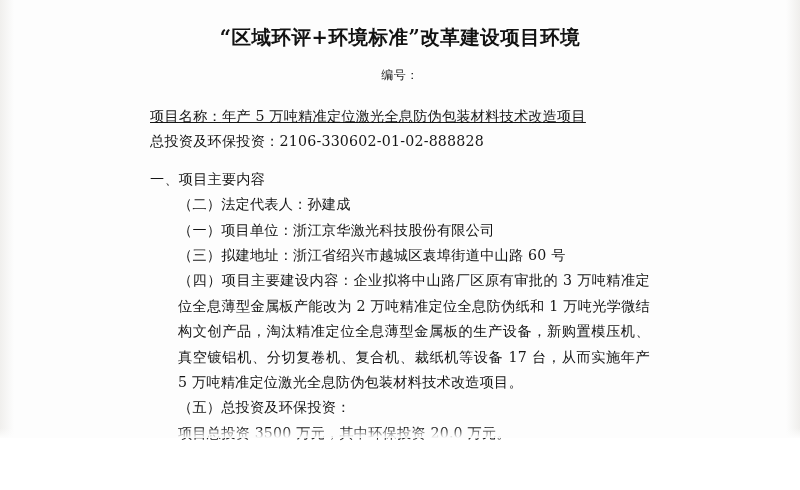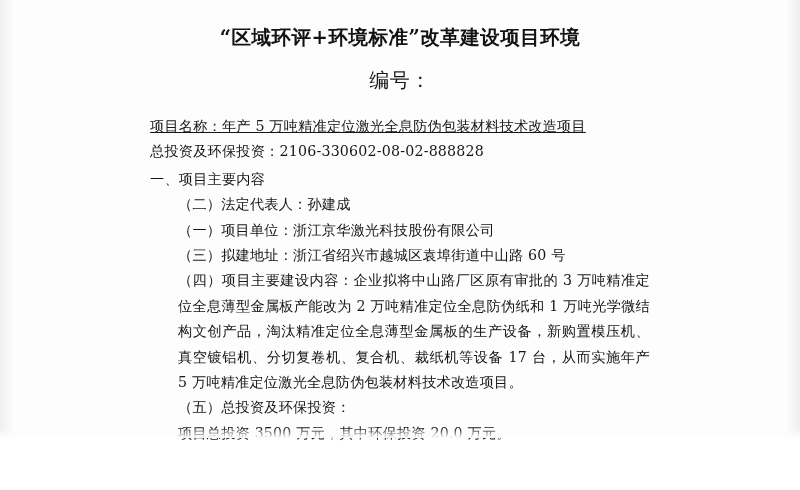--- a/index.html
+++ b/index.html
@@ -28,21 +28,21 @@
   }
   .title-line {
     font-size: 19.5px;
     font-weight: bold;
     letter-spacing: 0.5px;
     line-height: 31px;
     color: #121212;
   }
   .doc-number {
     text-align: center;
-    font-size: 20px;
+    font-size: 12px;
     margin-top: 14px;
     letter-spacing: 0.5px;
     color: #181818;
   }
   .body-block {
     margin-top: 20px;
     font-size: 14.2px;
     line-height: 25.4px;
     color: #151515;
   }
@@ -56,21 +56,21 @@
     text-indent: -28px;
     text-decoration: underline;
   }
   .lvl1 {
     padding-left: 0;
   }
   .lvl2 {
     padding-left: 28px;
   }
   .section-head {
-    margin-top: 2px;
+    margin-top: 12px;
   }
   .bottom-fade {
     position: absolute;
     left: 0;
     right: 0;
     bottom: 0;
     height: 10px;
     background: linear-gradient(to bottom, rgba(253,253,253,0), rgba(253,253,253,1));
     pointer-events: none;
   }
@@ -96,21 +96,21 @@
 
   <div class="doc-number">编号：</div>
 
   <div class="body-block">
 
     <p class="p indent-hang">
       <span>项目名称：</span><span>年产 5 万吨精准定位激光全息防伪包装材料技术改造项目</span>
     </p>
 
     <p class="p">
-      <span>总投资及环保投资：</span><span>2106-330602-08-02-888828</span>
+      <span>总投资及环保投资：</span><span>2106-330602-01-02-888828</span>
     </p>
 
 
     <p class="p section-head lvl1">一、项目主要内容</p>
 
     <p class="p lvl2">（二）法定代表人：孙建成</p>
     <p class="p lvl2">（一）项目单位：浙江京华激光科技股份有限公司</p>
     <p class="p lvl2">（三）拟建地址：浙江省绍兴市越城区袁埠街道中山路 60 号</p>
     <p class="p lvl2">（四）项目主要建设内容：企业拟将中山路厂区原有审批的 3 万吨精准定位全息薄型金属板产能改为 2 万吨精准定位全息防伪纸和 1 万吨光学微结构文创产品，淘汰精准定位全息薄型金属板的生产设备，新购置模压机、真空镀铝机、分切复卷机、复合机、裁纸机等设备 17 台，从而实施年产 5 万吨精准定位激光全息防伪包装材料技术改造项目。</p>
     <p class="p lvl2">（五）总投资及环保投资：</p>

